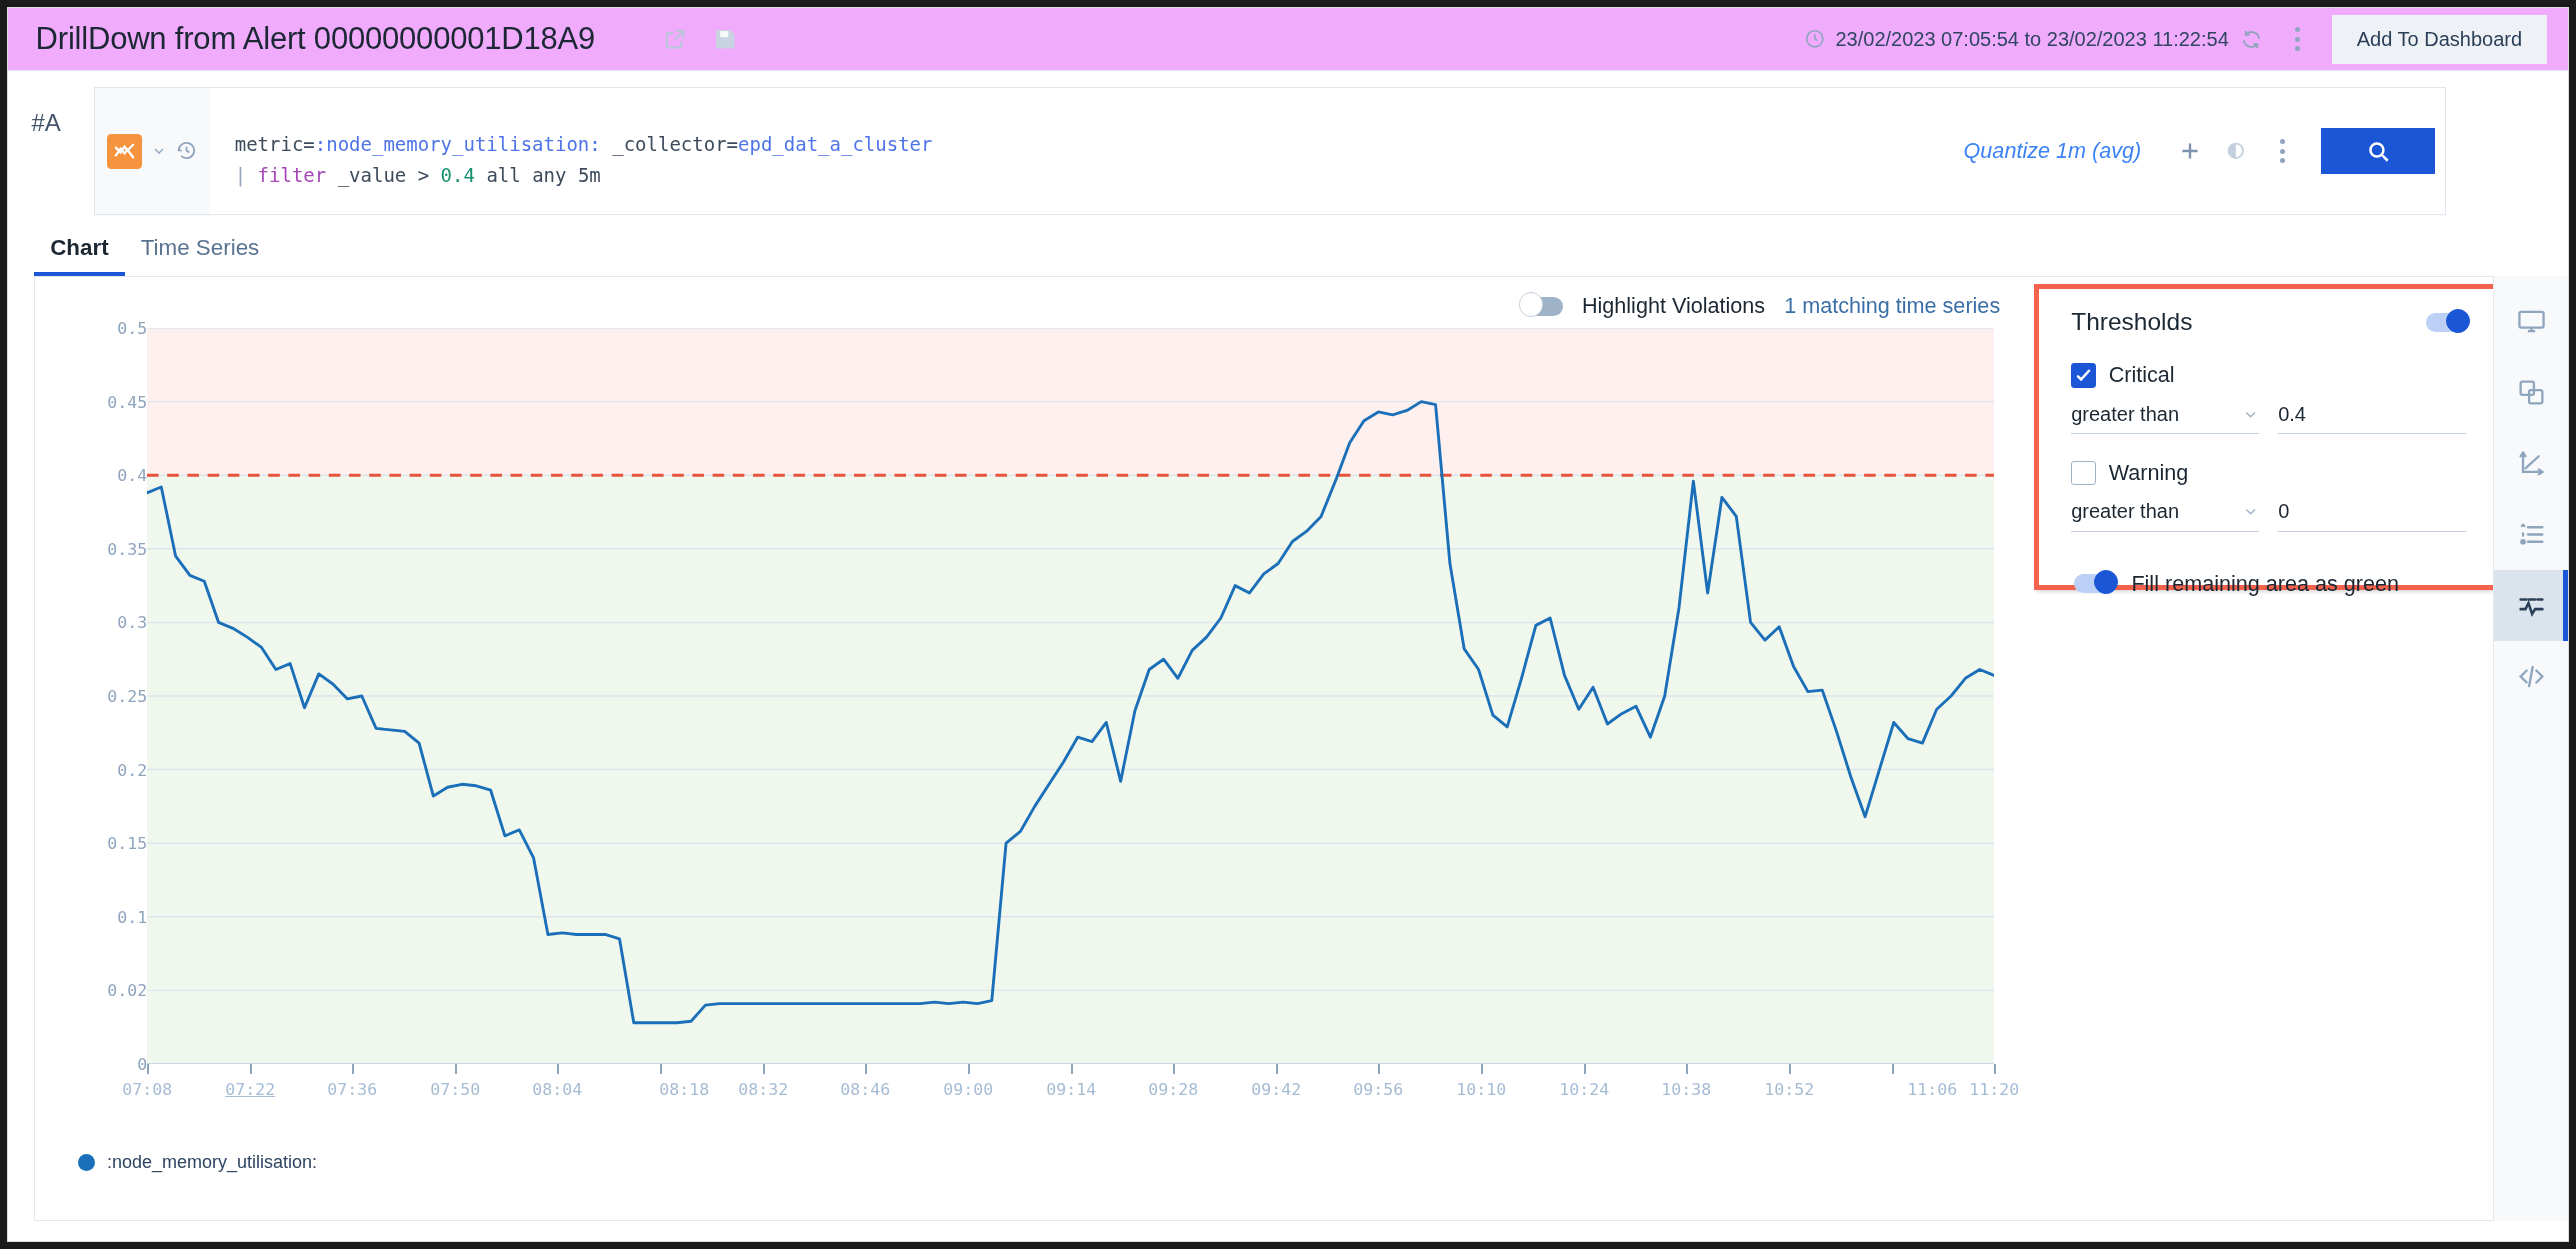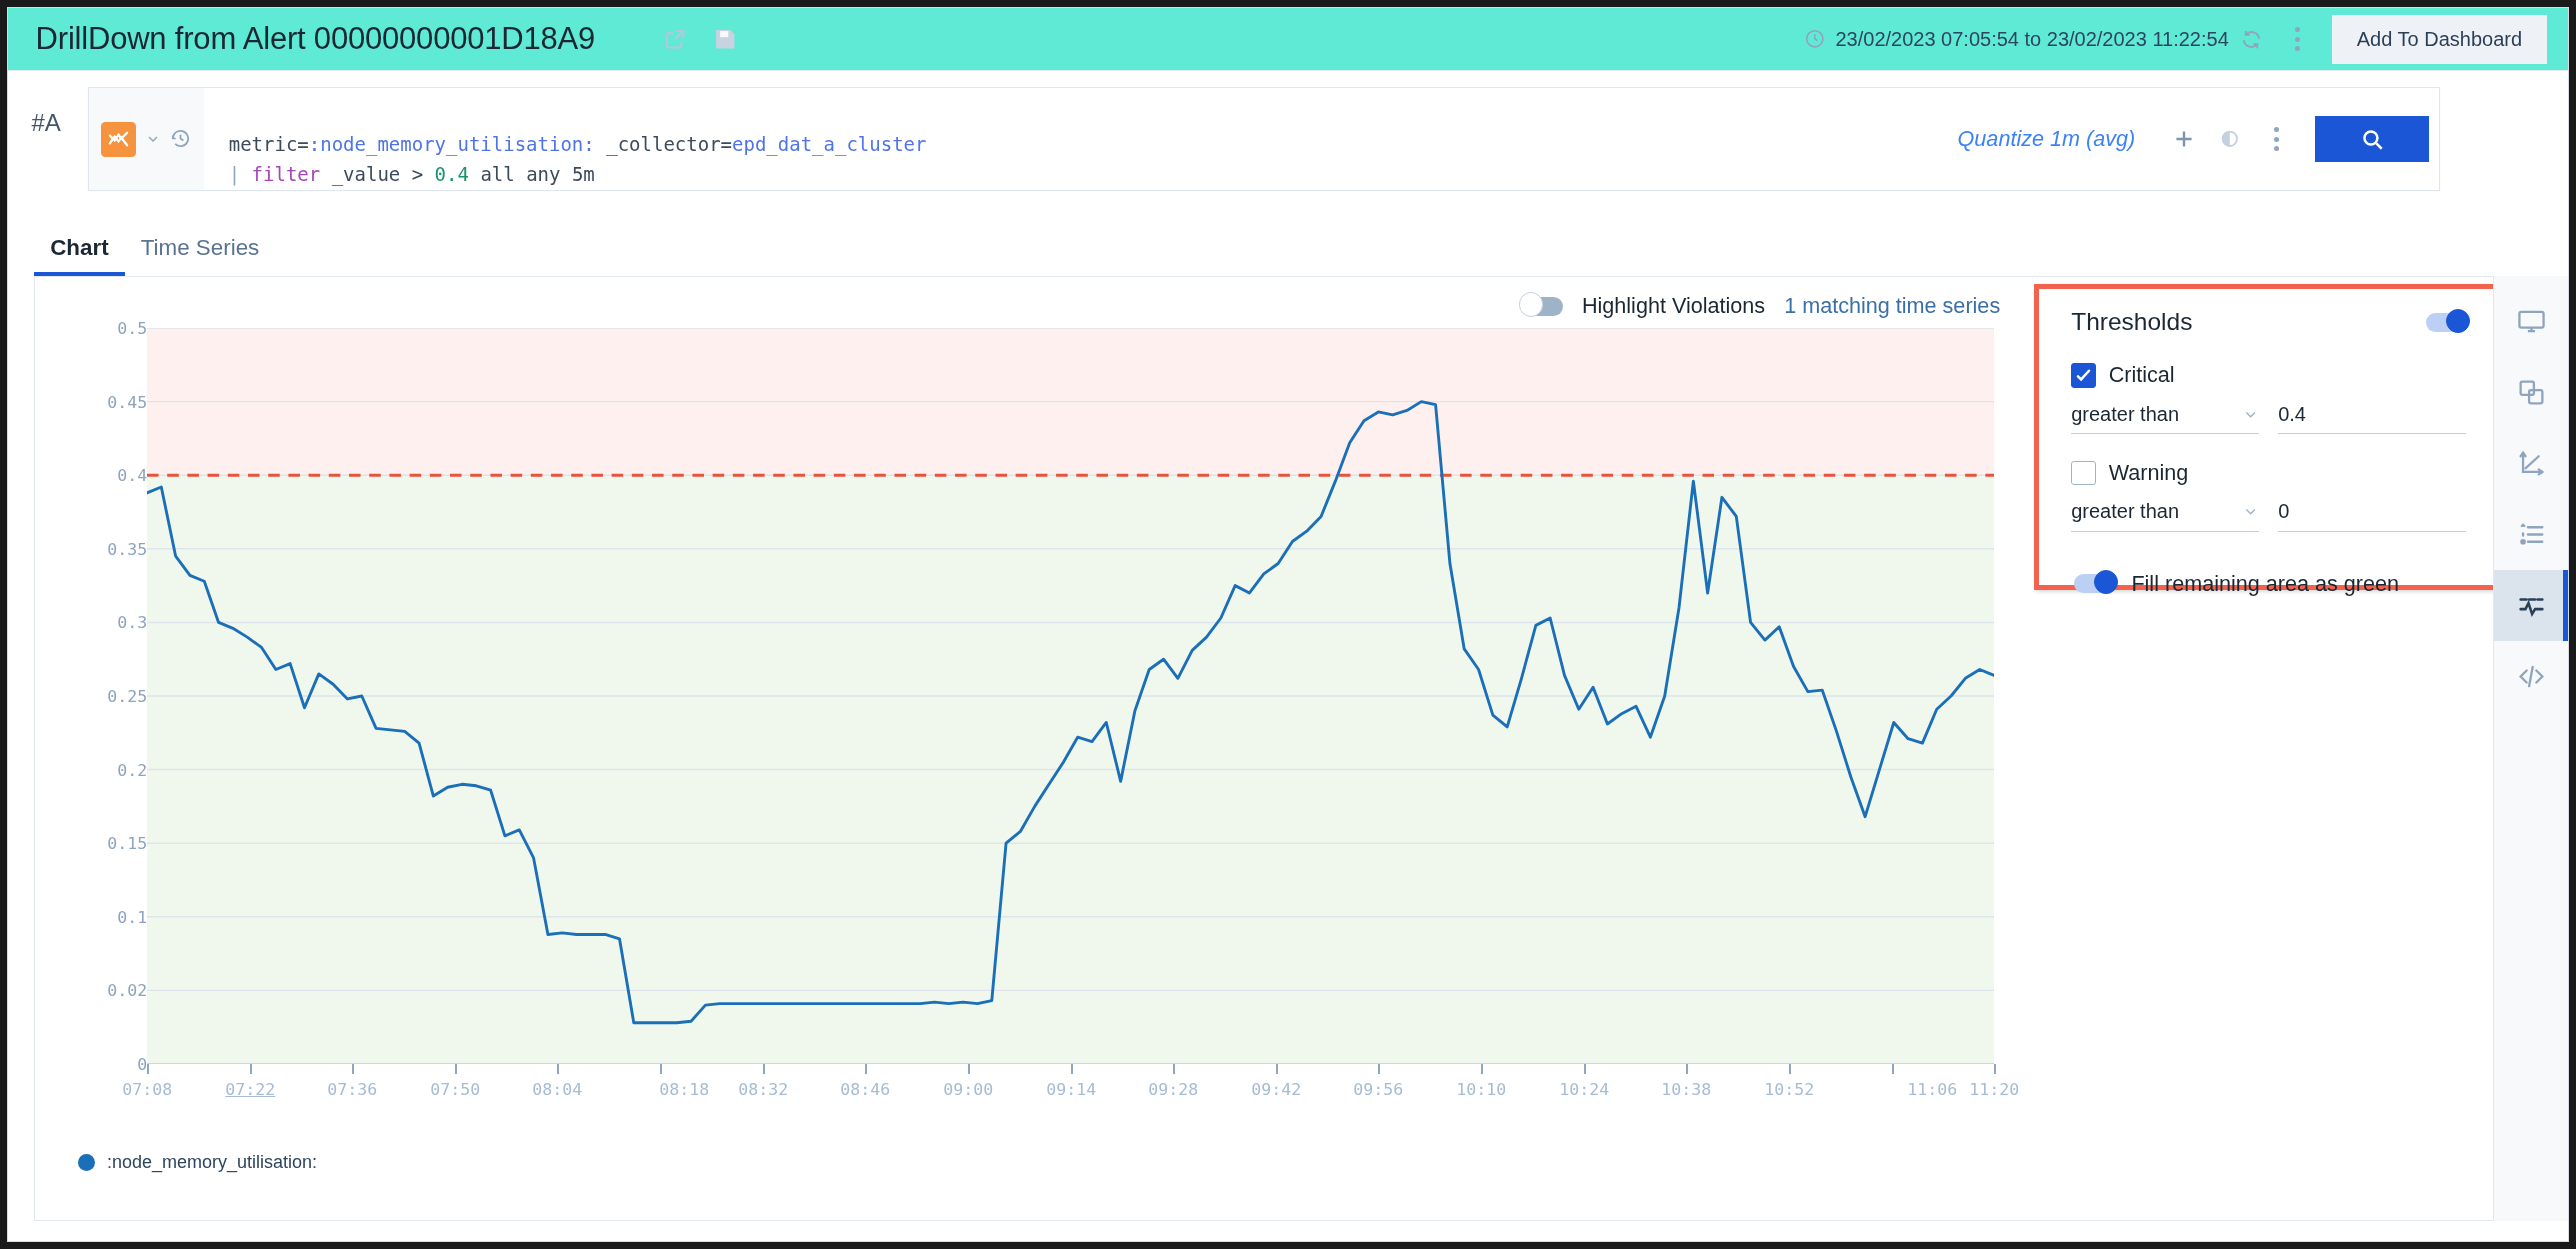--- a/index.html
+++ b/index.html
@@ -15,21 +15,21 @@
     width: 2562px; height: 1235px;
     background: #ffffff;
     border: 0.7px solid #d8dde3;
     overflow: hidden;
   }
 
   
   .titlebar {
     position: absolute; left: 0; top: 0;
     width: 100%; height: 63px;
-    background: #5eead4;
+    background: #f0abfc;
     border-bottom: 0.7px solid #e3e8ee;
     display: flex; align-items: center; gap: 46px;
   }
   .title-text {
     margin-left: 27.4px;
     font-size: 31px;
     color: #1b2733;
     letter-spacing: -0.2px;
     white-space: nowrap;
   }
@@ -67,25 +67,25 @@
     display: flex; align-items: flex-start;
   }
   .qid {
     width: 76px; flex: 0 0 76px;
     font-size: 24px; color: #44556b;
     text-align: center; padding-top: 108px;
     transform: translateY(-70px);
   }
   .qbox {
     margin-top: 16px;
-    margin-left: 4px;
-    width: 2352px; height: 104px;
+    margin-left: 10px;
+    width: 2352px; height: 128px;
     border: 0.7px solid #e0e6ed;
     background: #fff;
-    display: flex; align-items: flex-end;
+    display: flex; align-items: center;
     box-shadow: 0 0.7px 1.4px rgba(30,45,70,0.05);
   }
   .qtools {
     width: 115px; height: 100%;
     background: #f7f9fb;
     display: flex; align-items: center; justify-content: center; gap: 8.7px;
   }
   .orange-ico {
     width: 35px; height: 35px;
     background: #f5933f; border-radius: 4.3px;

